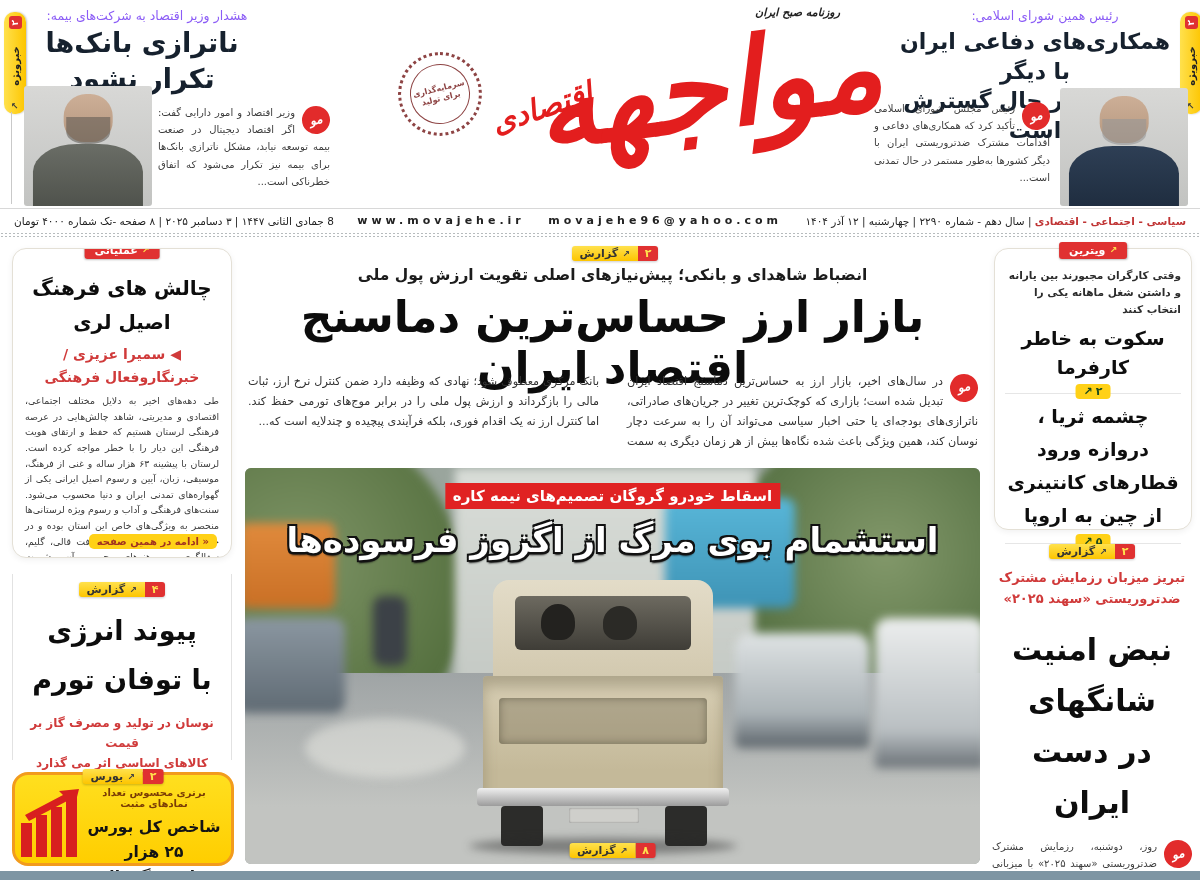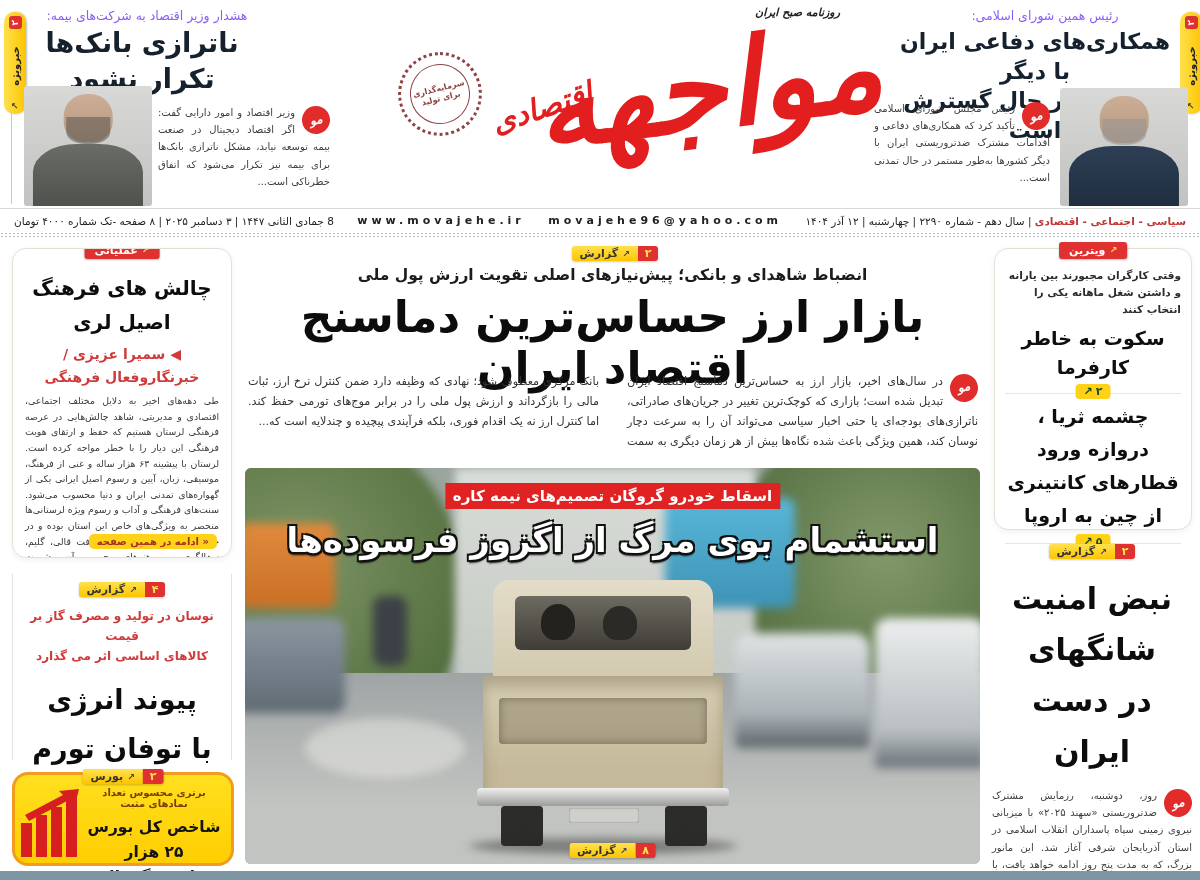--- a/index.html
+++ b/index.html
@@ -272,20 +272,22 @@
 <div class="abs" style="left:992px;top:540px;width:200px;height:326px;">
   <div class="center">
     <span class="tabchip">
       <span class="num">۲</span>
       <span class="lbl">
           <span class="arrow">↗</span>
           <span>گزارش</span>
         </span>
     </span>
   </div>
+  <div class="center rtl red-kicker pre" style="font-size:13px;margin-top:8px;">تبریز میزبان رزمایش مشترک
+ضدتروریستی «سهند ۲۰۲۵»</div>
   <div class="center rtl head-lg pre" style="font-size:30px;margin-top:14px;color:#0d0d0d;line-height:1.7;">نبض امنیت شانگهای
 در دست ایران</div>
   <div class="rtl bodytxt" style="margin-top:10px;position:relative;">
     <span class="mojo">مو</span>
     <span>روز، دوشنبه، رزمایش مشترک ضدتروریستی «سهند ۲۰۲۵» با میزبانی نیروی زمینی سپاه پاسداران انقلاب اسلامی در استان آذربایجان شرقی آغاز شد. این مانور بزرگ، که به مدت پنج روز ادامه خواهد یافت، با مشارکت عملیاتی پنج کشور عضو سازمان همکاری شانگهای (SCO) و حضور کشورهای ناظر از ۱۳ تا ۱۴ کشور دیگر برگزار می‌شود. رزمایش در منطقه عملیاتی تیپ مکانیزه امام زمان (عج) در شهرستان چالدران، نزدیک مرز، اجرا می‌گردد...</span>
     <div class="abs watermark" style="left:-6px;bottom:-6px;width:170px;height:44px;"></div>
   </div>
 </div>
 
 <div class="abs box" style="left:12px;top:248px;width:218px;height:308px;overflow:hidden;">
@@ -312,24 +314,24 @@
 <div class="abs" style="left:12px;top:574px;width:218px;height:186px;border-left:1px solid #e2e2e2;border-right:1px solid #e2e2e2;">
   <div class="center" style="margin-top:4px;">
     <span class="tabchip">
       <span class="num">۴</span>
       <span class="lbl">
           <span class="arrow">↗</span>
           <span>گزارش</span>
         </span>
     </span>
   </div>
+  <div class="center rtl head-lg pre" style="font-size:27px;margin-top:10px;color:#0d0d0d;line-height:1.8;">پیوند انرژی
+با توفان تورم</div>
   <div class="center rtl red-kicker pre" style="font-size:12px;margin-top:10px;">نوسان در تولید و مصرف گاز بر قیمت
 کالاهای اساسی  اثر می گذارد</div>
-  <div class="center rtl head-lg pre" style="font-size:27px;margin-top:10px;color:#0d0d0d;line-height:1.8;">پیوند انرژی
-با توفان تورم</div>
 </div>
 
 <div class="abs bourse" style="left:12px;top:772px;width:216px;height:88px;">
   <div class="abs" style="left:50%;top:-10px;transform:translateX(-50%);">
     <span class="tabchip">
       <span class="num">۲</span>
       <span class="lbl">
           <span class="arrow">↗</span>
           <span>بورس</span>
         </span>

